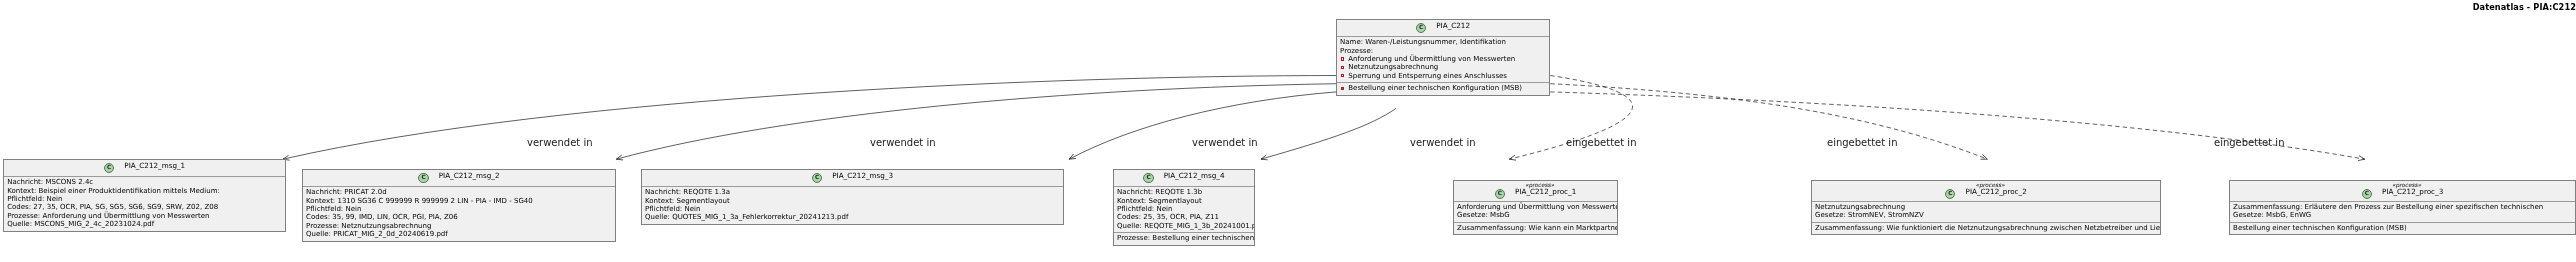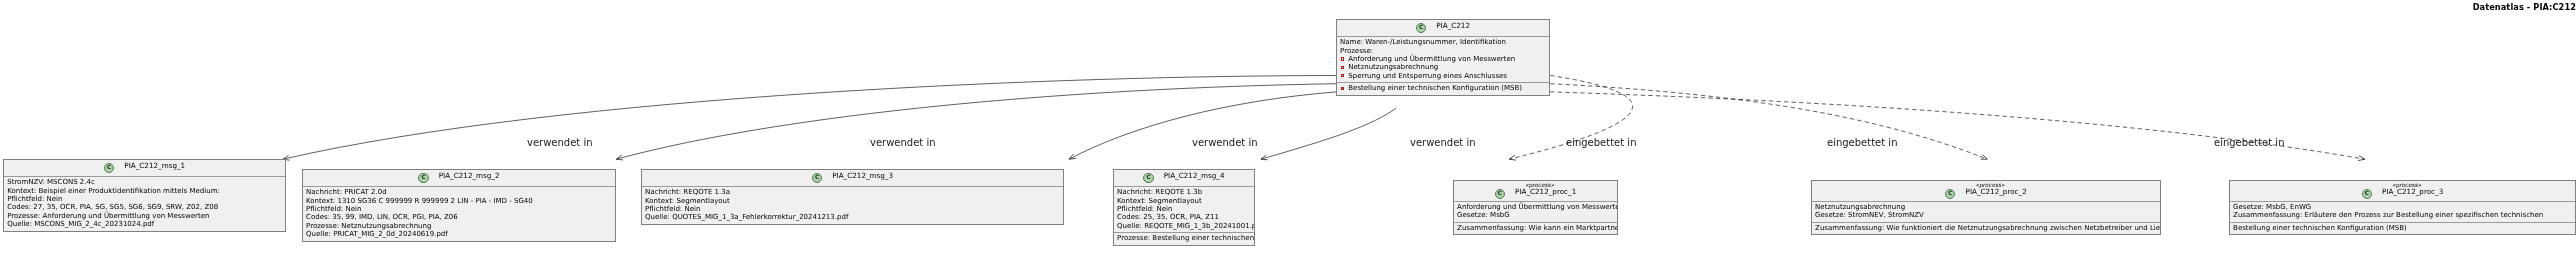--- a/index.html
+++ b/index.html
@@ -190,21 +190,21 @@
     <div class="compartment">
       <span class="attr"><i class="bullet filled"></i><span>Bestellung einer technischen Konfiguration (MSB)</span></span>
     </div>
   </div>
 
   <div class="node" style="left:3.1px; top:159px; width:283px;">
     <div class="hdr">
       <span class="cicon">C</span><span class="nm">PIA_C212_msg_1</span>
     </div>
     <div class="compartment">
-      <span class="ln">StromNZV: MSCONS 2.4c</span>
+      <span class="ln">Nachricht: MSCONS 2.4c</span>
       <span class="ln">Kontext: Beispiel einer Produktidentifikation mittels Medium:</span>
       <span class="ln">Pflichtfeld: Nein</span>
       <span class="ln">Codes: 27, 35, OCR, PIA, SG, SG5, SG6, SG9, SRW, Z02, Z08</span>
       <span class="ln">Prozesse: Anforderung und Übermittlung von Messwerten</span>
       <span class="ln">Quelle: MSCONS_MIG_2_4c_20231024.pdf</span>
     </div>
   </div>
 
   <div class="node" style="left:302px; top:169px; width:314px;">
     <div class="hdr">
@@ -275,22 +275,22 @@
       <span class="ln">Zusammenfassung: Wie funktioniert die Netznutzungsabrechnung zwischen Netzbetreiber und Lieferant?</span>
     </div>
   </div>
 
   <div class="node" style="left:2229px; top:180px; width:347px;">
     <div class="hdr stereo">
       <span class="stereo-txt">«process»</span>
       <span class="row2"><span class="cicon">C</span><span class="nm">PIA_C212_proc_3</span></span>
     </div>
     <div class="compartment">
+      <span class="ln">Zusammenfassung: Erläutere den Prozess zur Bestellung einer spezifischen technischen</span>
       <span class="ln">Gesetze: MsbG, EnWG</span>
-      <span class="ln">Zusammenfassung: Erläutere den Prozess zur Bestellung einer spezifischen technischen</span>
     </div>
     <div class="compartment">
       <span class="ln">Bestellung einer technischen Konfiguration (MSB)</span>
     </div>
   </div>
 
 </div>
 
 
 </body></html>

